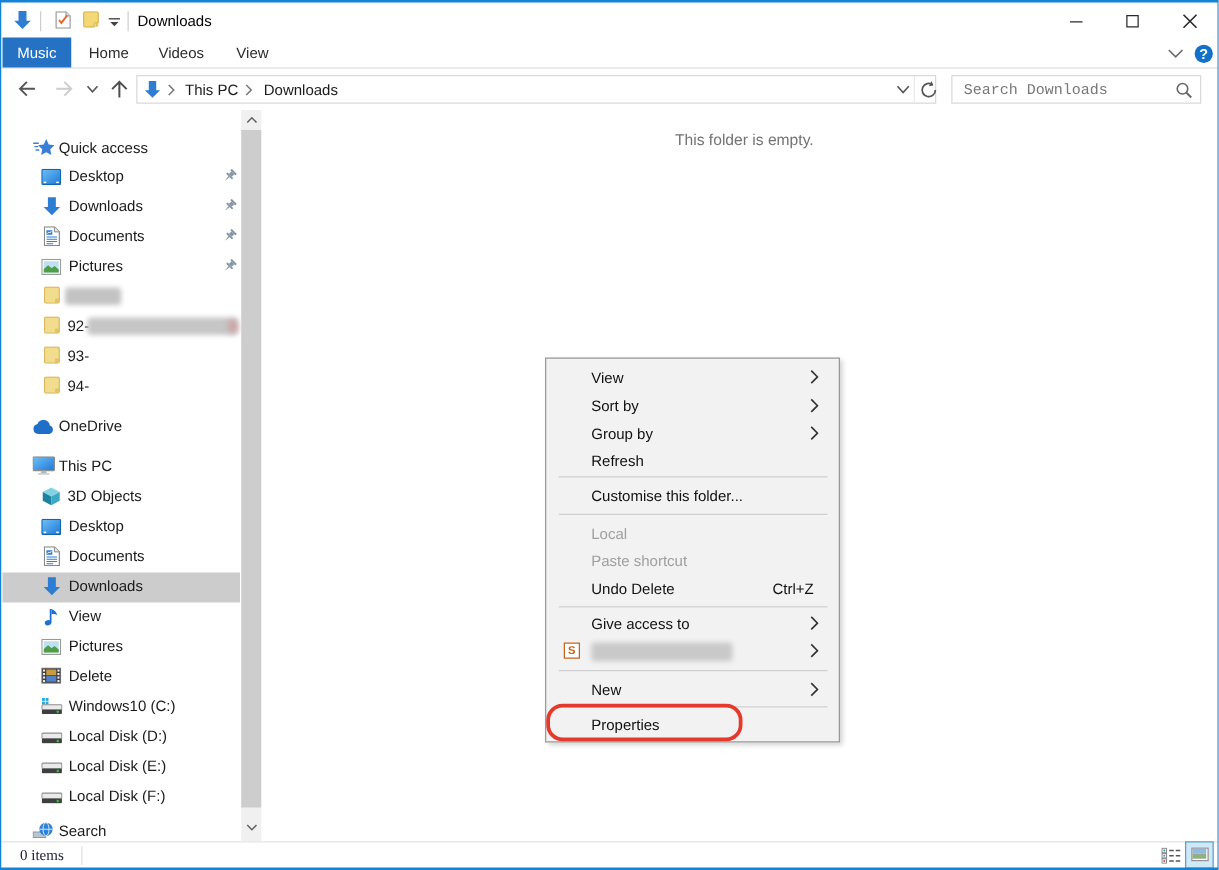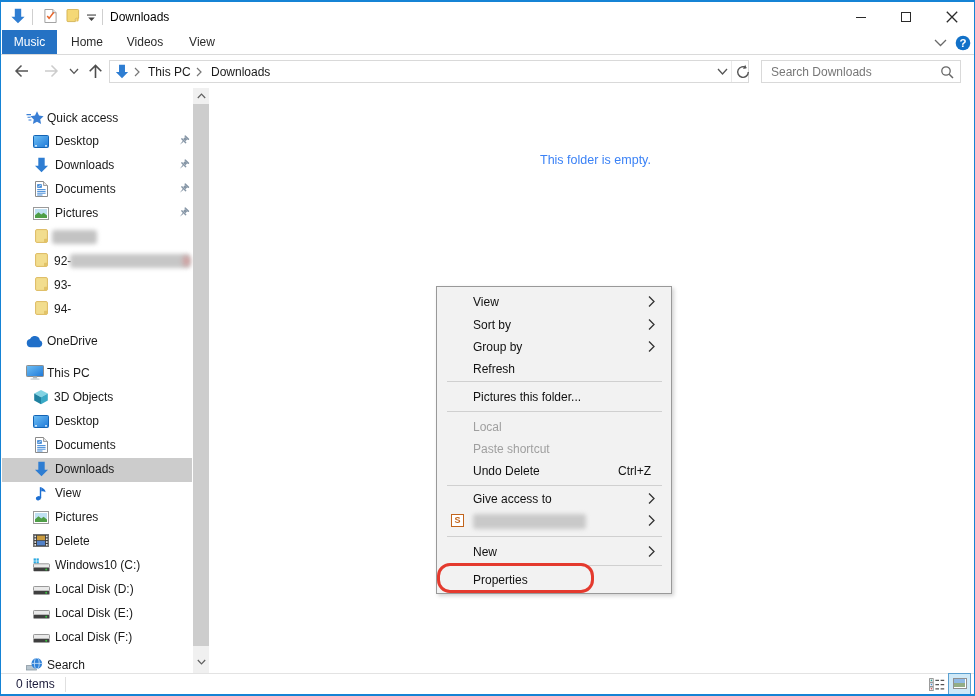--- a/index.html
+++ b/index.html
@@ -30,30 +30,30 @@
   .addrbox { position:absolute; left:108px; top:5px; width:640px; height:23px; border:1px solid #d9d9d9; background:#fff; }
   .searchbox { position:absolute; left:760px; top:5px; width:200px; height:23px; border:1px solid #d9d9d9; background:#fff; }
   .crumb { position:absolute; top:4px; font-size:12px; color:#1a1a1a; }
   
   .content { position:absolute; left:1px; top:88px; width:973px; height:585px; background:#fff; }
   .row { position:absolute; height:22px; line-height:22px; white-space:nowrap; }
   .row .ic { position:absolute; top:3px; }
   .row .lbl { position:absolute; top:0; }
   .pin { position:absolute; top:3px; }
   .hl { position:absolute; left:2px; width:190px; height:24px; background:#cccccc; }
-  .empty { position:absolute; color:#3b82f6; font-size:12.5px;margin-top:48px; }
+  .empty { position:absolute; color:#737373; font-size:12.5px; }
   
   .menu { position:absolute; left:436px; top:286px; width:236px; height:308px; background:#f2f2f2; border:1px solid #999; box-shadow:2px 2px 4px rgba(0,0,0,0.18); }
   .mi { position:absolute; left:36px; right:6px; height:22px; line-height:22px; color:#111; }
   .mi .arr { position:absolute; right:10px; top:4px; }
   .msep { position:absolute; left:10px; right:9px; height:1px; background:#d0d0d0; }
   .mdis { color:#9f9f9f; }
   .redbox { position:absolute; left:437px; top:563px; width:157px; height:30px; border:3.5px solid #e43a2e; border-radius:13px; z-index:5; }
   
-  .statusbar { position:absolute; left:1px; top:673px; width:973px; height:21px; background:#fff; border-top:1px solid #e3e3e3; z-index:20; }
+  .statusbar { position:absolute; left:1px; top:673px; width:973px; height:21px; background:#fff; border-top:1px solid #e3e3e3; z-index:20;font-family:Liberation Serif, serif; }
 </style>
 </head>
 <body>
   <div class="frame"></div>
 
   <div class="titlebar">
     <svg class="abs" style="left:9px;top:6px" width="16" height="16" viewBox="0 0 16 17">
       <path d="M8 16.2 L1 9.2 H4.6 V0.8 H11.4 V9.2 H15 Z" fill="#2e7dd2"></path>
     </svg>
     <div class="tsep" style="left:31px"></div>
@@ -126,21 +126,21 @@
       <div class="abs" style="left:621px;top:0;width:1px;height:21px;background:#e9e9e9;"></div>
       <svg class="abs" style="left:607px;top:7px" width="11" height="8" viewBox="0 0 11 8">
         <path d="M1 1 L5.5 6 L10 1" stroke="#555" stroke-width="1.3" fill="none"></path>
       </svg>
       <svg class="abs" style="left:625px;top:3px" width="16" height="16" viewBox="0 0 16 16">
         <path d="M13.3 8 a5.3 5.3 0 1 1 -2.1-4.2" stroke="#555" stroke-width="1.4" fill="none"></path>
         <path d="M10.2 0.8 L11.6 4.3 L8.1 4.9 Z" fill="#555"></path>
       </svg>
     </div>
     <div class="searchbox">
-      <div class="abs" style="left:9px;top:4px;color:#777;">Search Downloads</div>
+      <div class="abs" style="left:9px;top:4px;color:#777;font-family:Liberation Mono, monospace;">Search Downloads</div>
       <svg class="abs" style="left:178px;top:4px" width="14" height="14" viewBox="0 0 14 14">
         <circle cx="6" cy="6" r="4.2" stroke="#666" stroke-width="1.3" fill="none"></circle>
         <path d="M9.2 9.2 L13 13" stroke="#666" stroke-width="1.5"></path>
       </svg>
     </div>
   </div>
 
   <svg width="0" height="0" style="position:absolute">
     <defs>
       <linearGradient id="gBlue" x1="0" y1="0" x2="1" y2="1">
@@ -408,21 +408,21 @@
         <path d="M1 1.5 L6 6.5 L1 11.5" stroke="#333" stroke-width="1.3" fill="none"></path>
       </svg></div>
     <div class="mi" style="top:26.5px">Sort by<svg class="arr" width="7" height="13" viewBox="0 0 7 13">
         <path d="M1 1.5 L6 6.5 L1 11.5" stroke="#333" stroke-width="1.3" fill="none"></path>
       </svg></div>
     <div class="mi" style="top:48.5px">Group by<svg class="arr" width="7" height="13" viewBox="0 0 7 13">
         <path d="M1 1.5 L6 6.5 L1 11.5" stroke="#333" stroke-width="1.3" fill="none"></path>
       </svg></div>
     <div class="mi" style="top:70.5px">Refresh</div>
     <div class="msep" style="top:94px"></div>
-    <div class="mi" style="top:99px">Pictures this folder...</div>
+    <div class="mi" style="top:99px">Customise this folder...</div>
     <div class="msep" style="top:124px"></div>
     <div class="mi mdis" style="top:128.5px">Local</div>
     <div class="mi mdis" style="top:150.5px">Paste shortcut</div>
     <div class="mi" style="top:173px">Undo Delete<span style="position:absolute;right:14px;top:0;">Ctrl+Z</span></div>
     <div class="msep" style="top:198px"></div>
     <div class="mi" style="top:201px">Give access to<svg class="arr" width="7" height="13" viewBox="0 0 7 13">
         <path d="M1 1.5 L6 6.5 L1 11.5" stroke="#333" stroke-width="1.3" fill="none"></path>
       </svg></div>
     <div class="mi" style="top:222.5px">
       <div class="abs" style="left:-22px;top:4px;width:13px;height:13px;background:#fff;border:1.5px solid #c2641c;line-height:10px;font-size:9px;font-weight:bold;color:#c2641c;text-align:center;">S</div>

